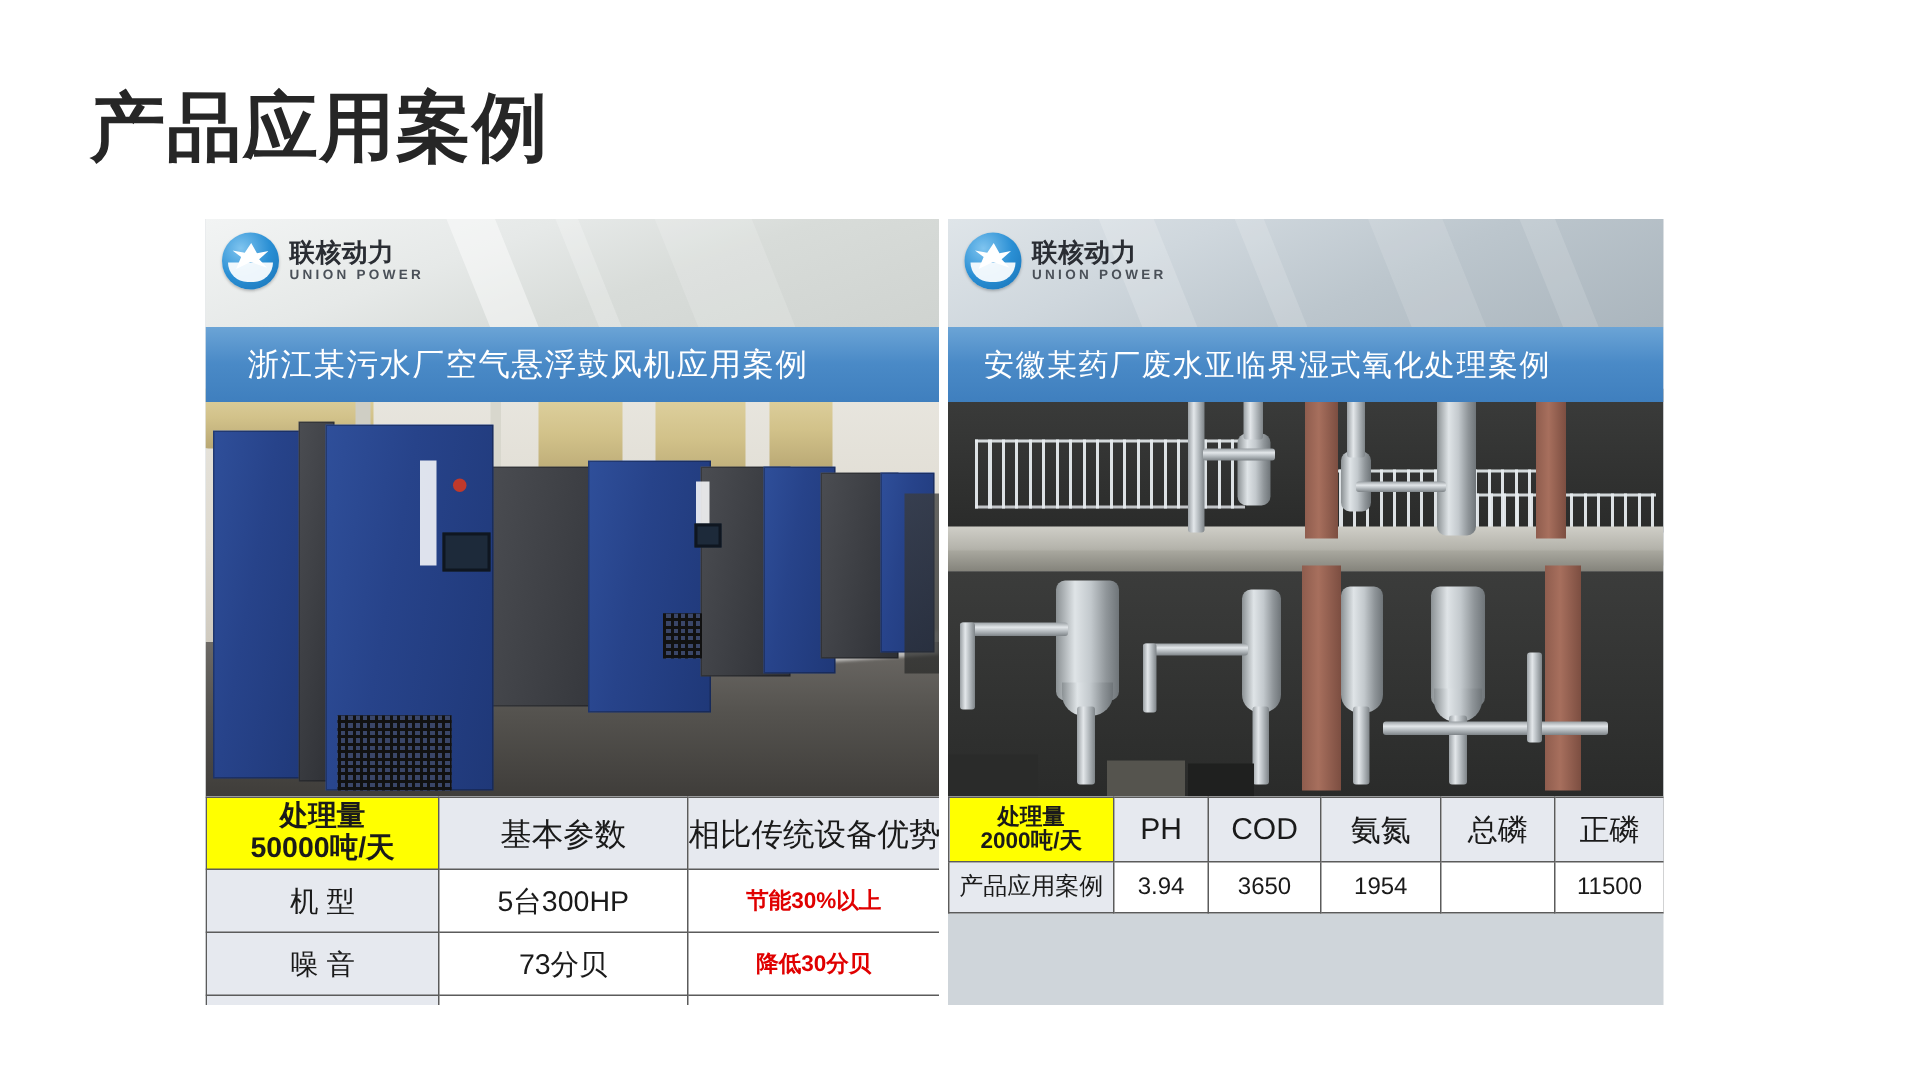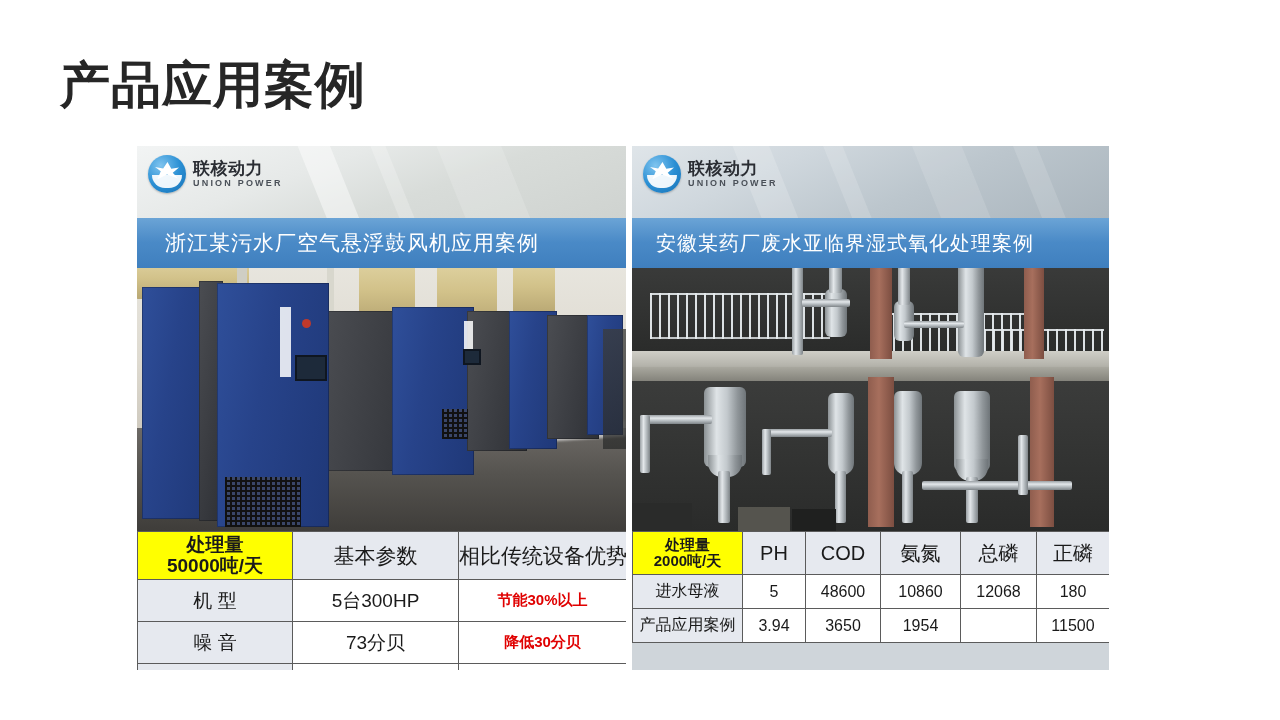--- a/index.html
+++ b/index.html
@@ -475,28 +475,20 @@
           <div>处理量</div>
           <div>2000吨/天</div>
         </td>
         <td class="head-grey">PH</td>
         <td class="head-grey">COD</td>
         <td class="head-grey">氨氮</td>
         <td class="head-grey">总磷</td>
         <td class="head-grey">正磷</td>
       </tr>
       <tr>
-        <td class="rowlabel">进水母液</td>
-        <td>5</td>
-        <td>48600</td>
-        <td>10860</td>
-        <td>12068</td>
-        <td>180</td>
-      </tr>
-      <tr>
         <td class="rowlabel">产品应用案例</td>
         <td>3.94</td>
         <td>3650</td>
         <td>1954</td>
         <td></td>
         <td>11500</td>
       </tr>
     </tbody>
   </table>
 </div>

